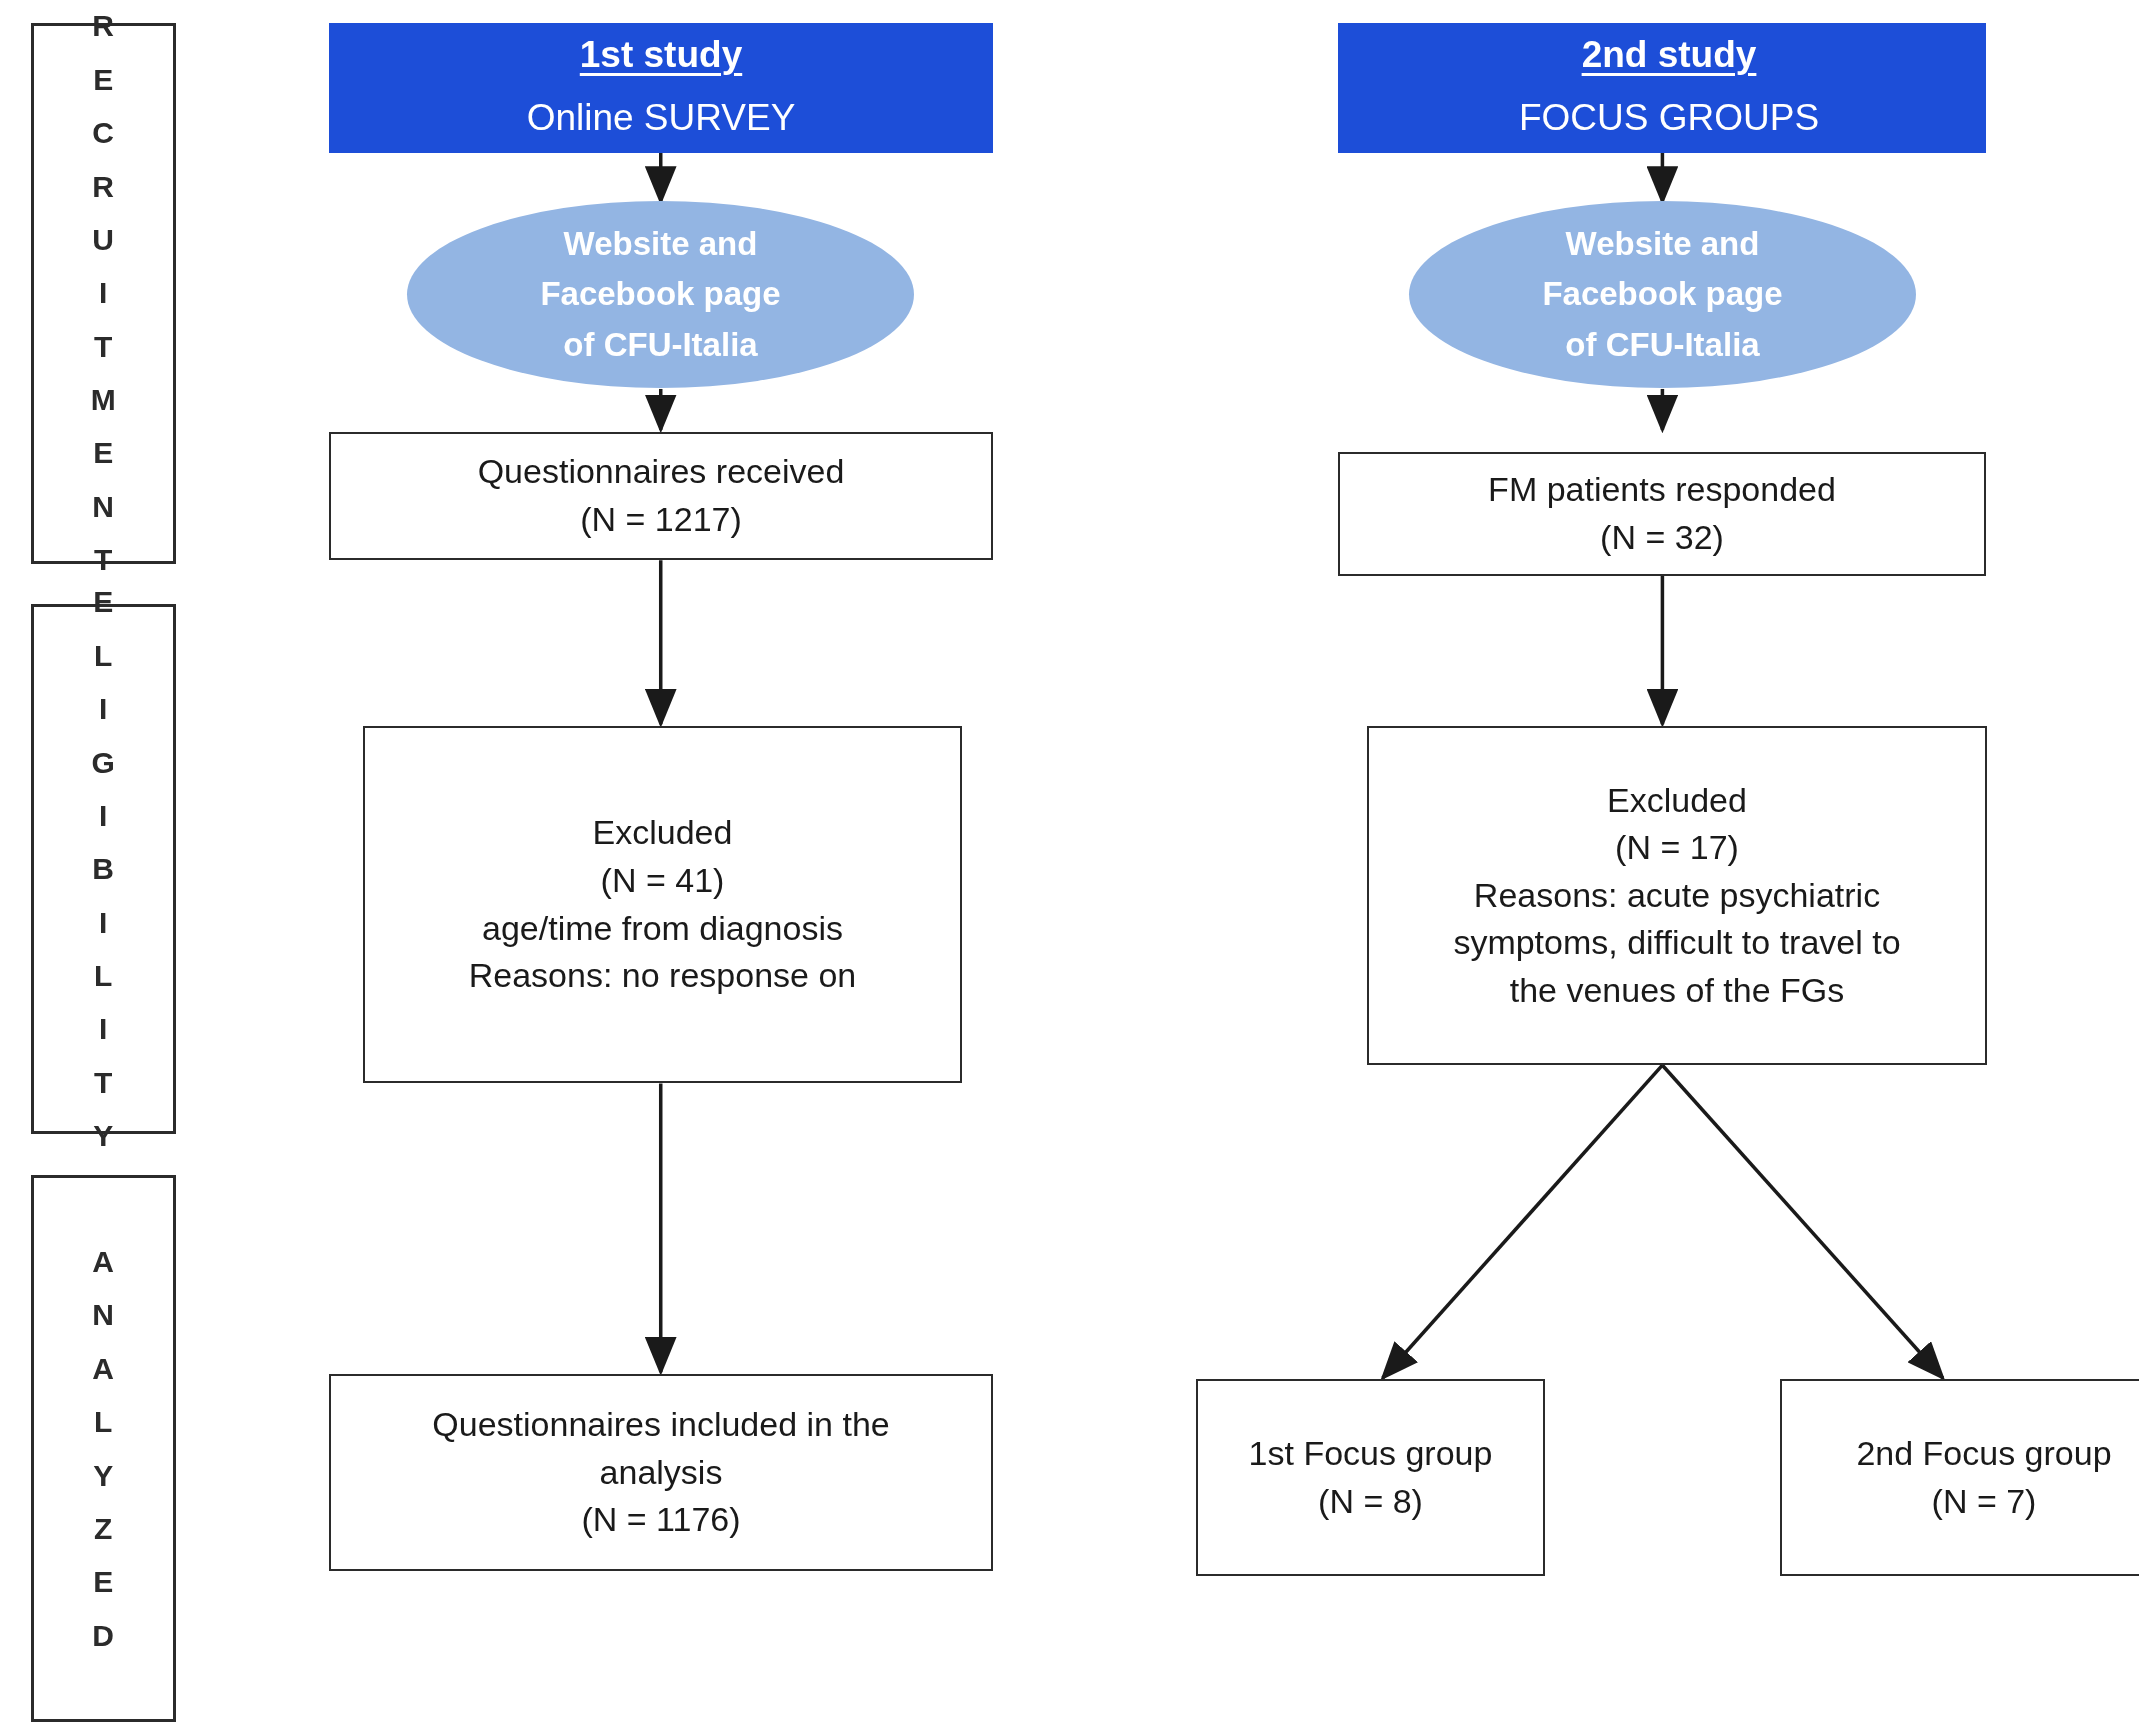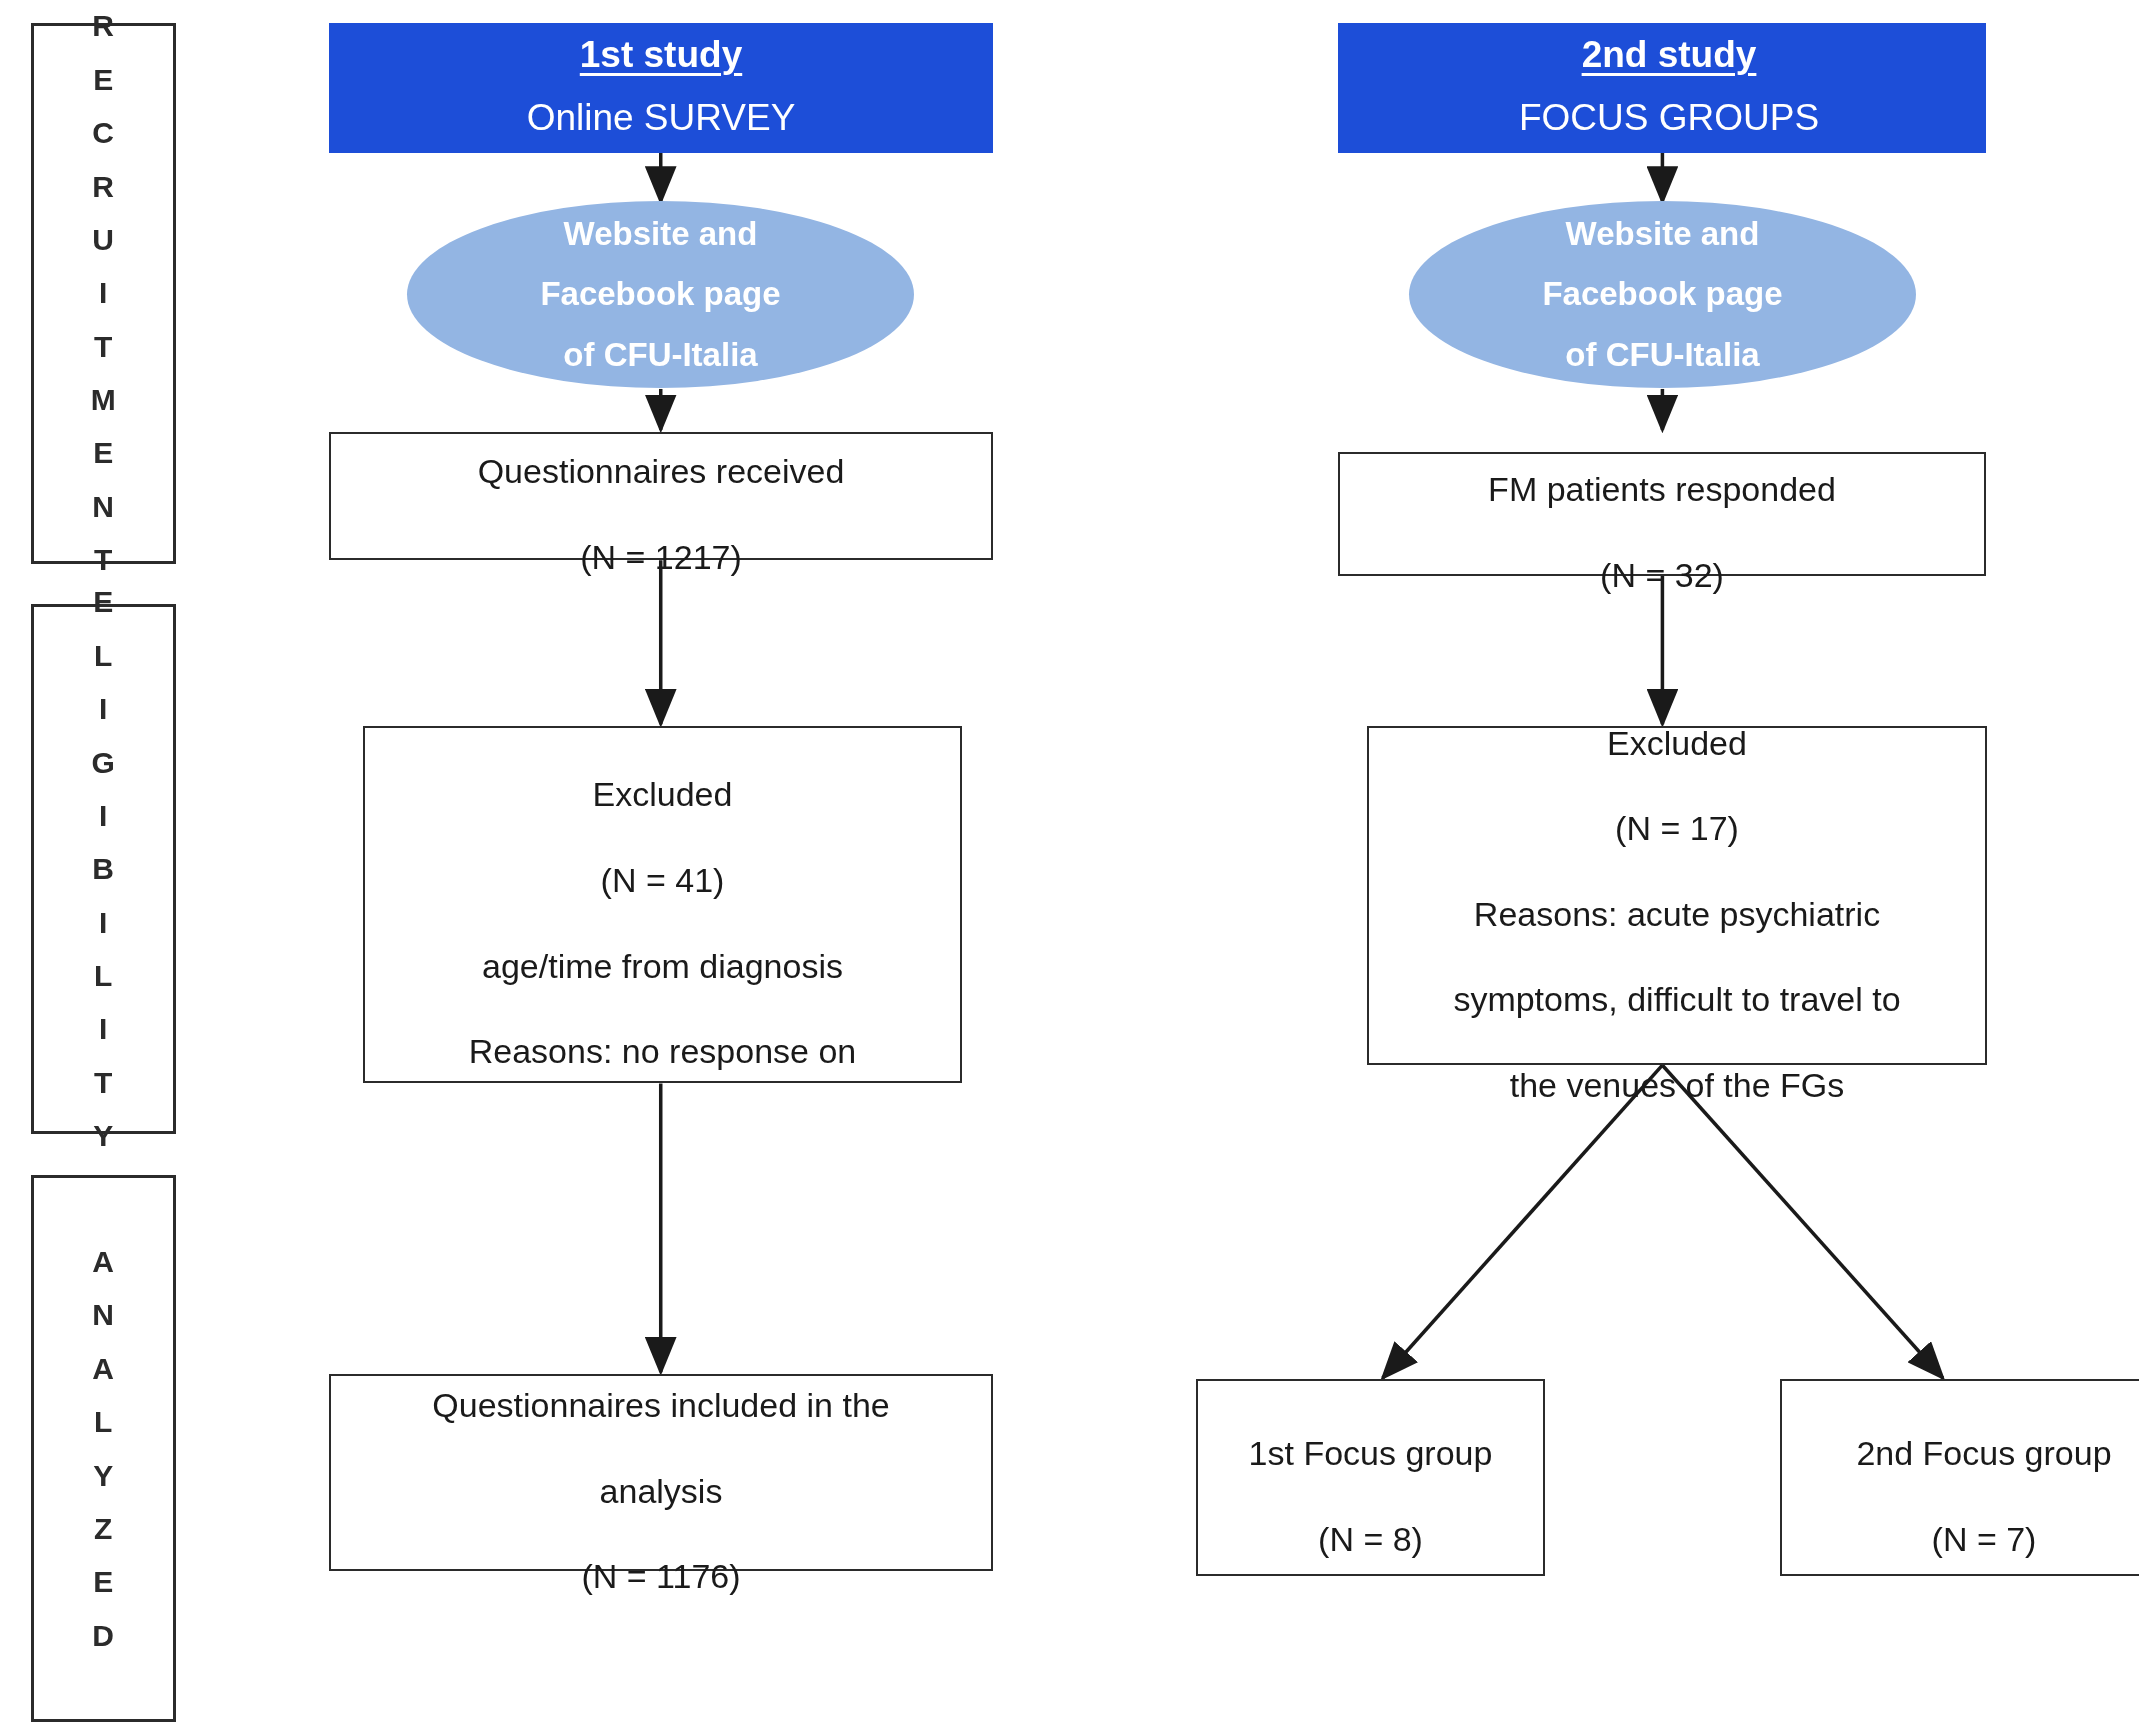--- a/index.html
+++ b/index.html
@@ -83,41 +83,40 @@
     border-radius: 50%;
     display: flex;
     flex-direction: column;
     align-items: center;
     justify-content: center;
     color: #ffffff;
     font-size: 33px;
     font-weight: 700;
     line-height: 1.52;
     text-align: center;
-    gap: 10px;
   }
   .ellipse-node span { display: block; white-space: nowrap; }
 
   
   .flow-box {
     position: absolute;
     border: 2.8px solid #2b2b2b;
     background: #ffffff;
     box-sizing: border-box;
     display: flex;
     flex-direction: column;
     align-items: center;
     justify-content: center;
     text-align: center;
     font-size: 34px;
     line-height: 1.40;
     color: #1a1a1a;
     padding: 0 10px;
   }
-  .flow-box .line { display: block; margin-top: 38px; }
+  .flow-box .line { display: block; }
 </style>
 </head>
 <body>
 
 <div id="canvas">
 
   <svg class="edges" viewBox="0 0 3038 2457">
     <defs>
       <marker id="arrowhead" markerWidth="11" markerHeight="9" refX="10" refY="4.5" orient="auto" markerUnits="strokeWidth">
         <path d="M0,0 L11,4.5 L0,9 z" fill="#1a1a1a"></path>

